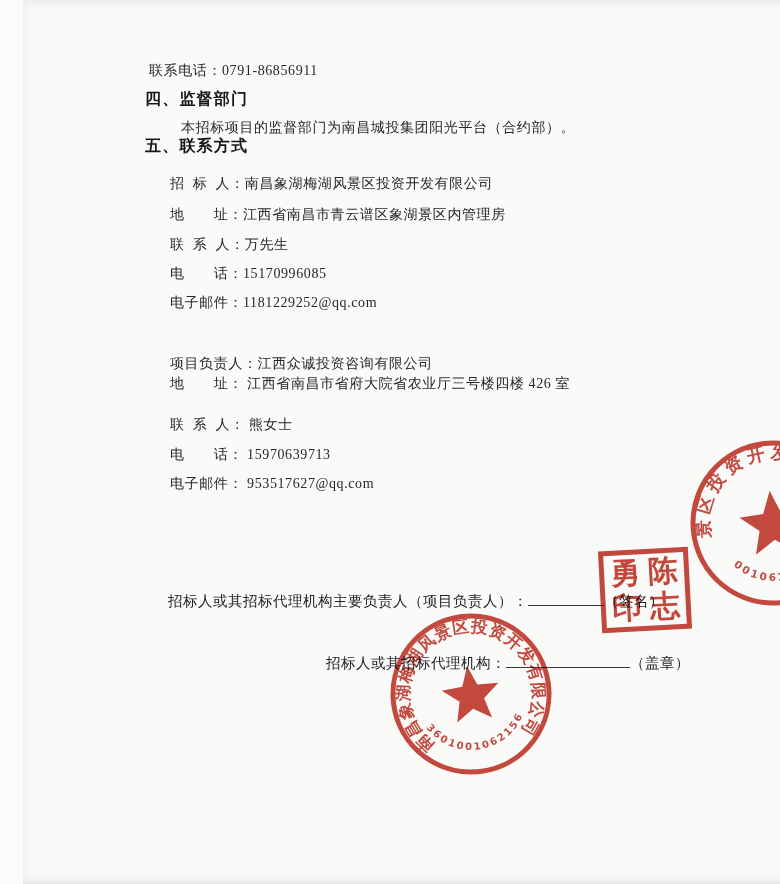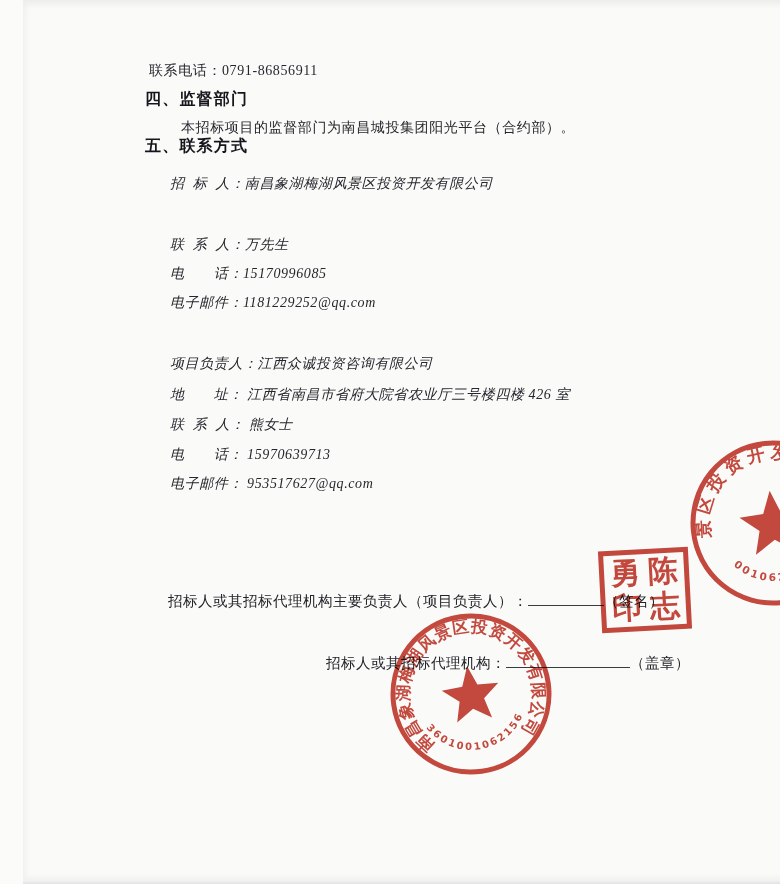--- a/index.html
+++ b/index.html
@@ -12,21 +12,21 @@
     position:relative;width:780px;height:884px;overflow:hidden;
     background:
       linear-gradient(180deg,#ededeb 0px,rgba(250,250,248,0) 9px) top/780px 12px no-repeat,
       linear-gradient(0deg,#dfe2e3 0px,#f1f1ef 3px,rgba(250,250,248,0) 10px) bottom/780px 12px no-repeat,
       linear-gradient(90deg,rgba(0,0,0,0.035),rgba(0,0,0,0) 7px) left/8px 884px no-repeat,
       #fafaf8;
     margin-left: 23px;
   }
   .txt{position:absolute;color:#26262e;font-size:14px;letter-spacing:0.6px;white-space:nowrap;}
   .heading{position:absolute;color:#15151d;font-size:16px;font-weight:700;letter-spacing:1.2px;white-space:nowrap;}
-  .row{position:absolute;left:147px;color:#26262e;font-size:14px;letter-spacing:0.6px;white-space:nowrap;font-style:italic;}
+  .row{position:absolute;left:147px;color:#26262e;font-size:14px;letter-spacing:0.6px;white-space:nowrap;}
   .row .lbl{color:#26262e;}
   .row .val{color:#26262e;}
   .sig{position:absolute;color:#222229;font-size:14.5px;letter-spacing:0.5px;white-space:nowrap;}
   .uline{display:inline-block;border-bottom:1.5px solid #3a3a41;height:0.9em;vertical-align:baseline;}
   .u1{width:76px;}
   .u2{width:124px;}
 
   
   .seal{position:absolute;mix-blend-mode:multiply;}
   .seal-main{left:362px;top:608px;width:172px;height:172px;transform:rotate(-8deg);opacity:0.92;}
@@ -58,34 +58,37 @@
   <div class="txt" style="left:126px;top:62px;">联系电话：0791-86856911</div>
 
   <div class="heading" style="left:122px;top:89px;">四、监督部门</div>
   <div class="txt" style="left:158px;top:119px;">本招标项目的监督部门为南昌城投集团阳光平台（合约部）。</div>
 
   <div class="heading" style="left:122px;top:136px;">五、联系方式</div>
 
   <div class="row" style="top:175px;">
     <span class="lbl">招&nbsp;&nbsp;标&nbsp;&nbsp;人：</span><span class="val">南昌象湖梅湖风景区投资开发有限公司</span>
   </div>
+  <div class="row" style="top:206px;">
+    <span class="lbl">地　　址：</span><span class="val">江西省南昌市青云谱区象湖景区内管理房</span>
+  </div>
   <div class="row" style="top:236px;">
     <span class="lbl">联&nbsp;&nbsp;系&nbsp;&nbsp;人：</span><span class="val">万先生</span>
   </div>
   <div class="row" style="top:265px;">
     <span class="lbl">电　　话：</span><span class="val">15170996085</span>
   </div>
   <div class="row" style="top:294px;">
     <span class="lbl">电子邮件：</span><span class="val">1181229252@qq.com</span>
   </div>
 
   <div class="row" style="top:355px;">
     <span class="lbl">项目负责人：</span><span class="val">江西众诚投资咨询有限公司</span>
   </div>
-  <div class="row" style="top:386px;">
+  <div class="row" style="top:375px;">
     <span class="lbl">地　　址：</span><span class="val">&nbsp;江西省南昌市省府大院省农业厅三号楼四楼 426 室</span>
   </div>
   <div class="row" style="top:416px;">
     <span class="lbl">联&nbsp;&nbsp;系&nbsp;&nbsp;人：</span><span class="val">&nbsp;熊女士</span>
   </div>
   <div class="row" style="top:446px;">
     <span class="lbl">电　　话：</span><span class="val">&nbsp;15970639713</span>
   </div>
   <div class="row" style="top:475px;">
     <span class="lbl">电子邮件：</span><span class="val">&nbsp;953517627@qq.com</span>

